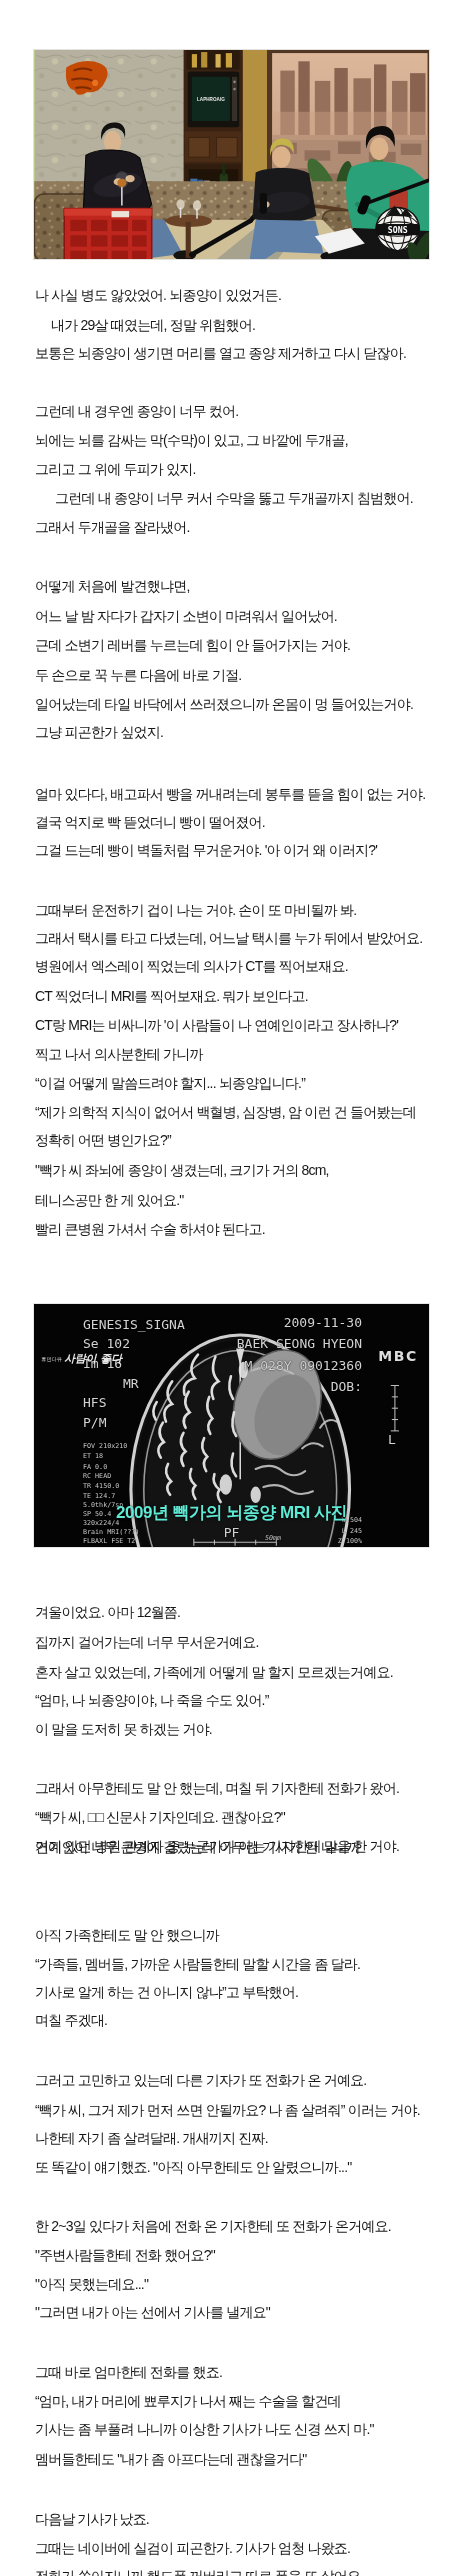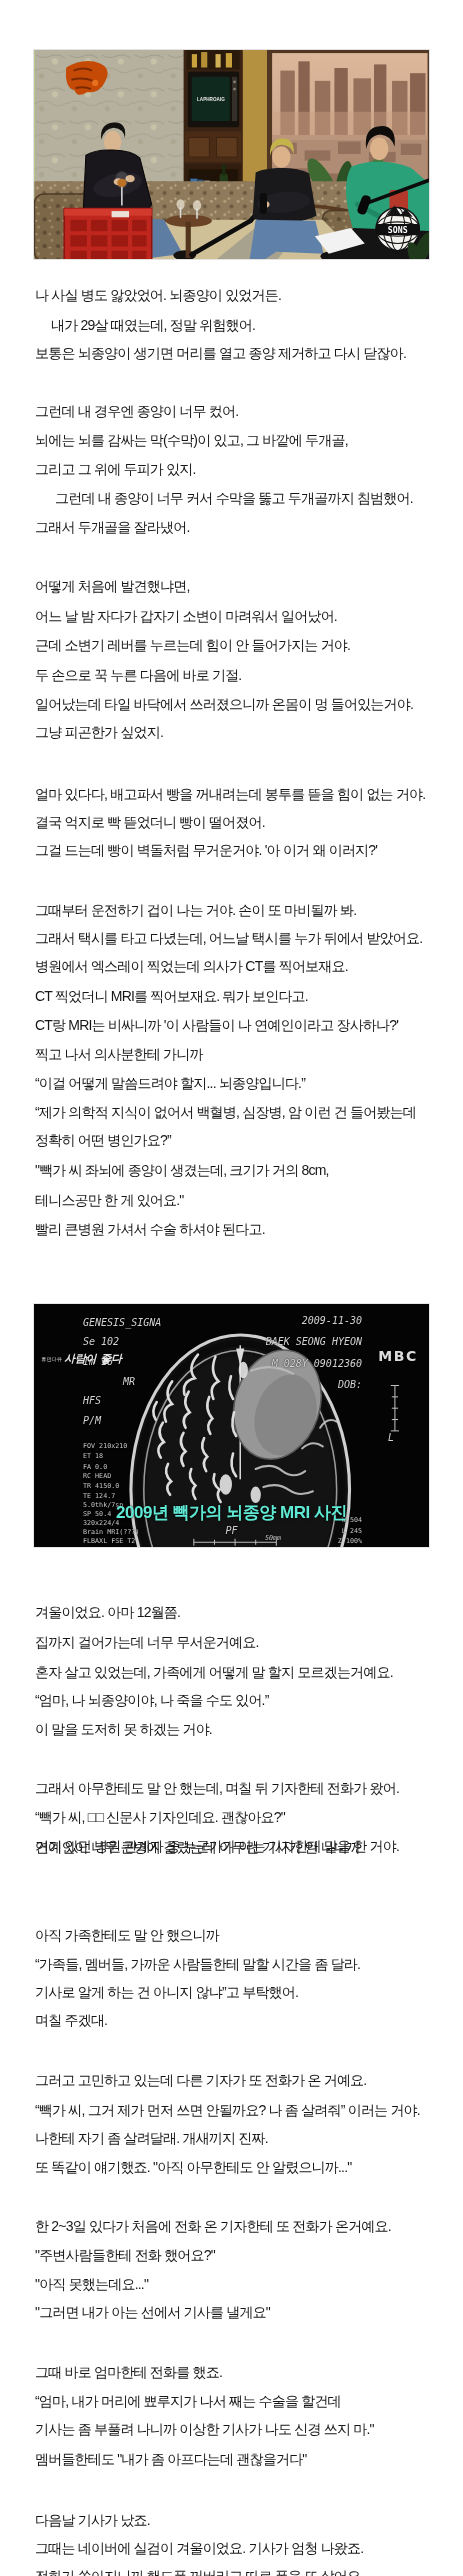--- a/index.html
+++ b/index.html
@@ -10,22 +10,22 @@
         color:#161616;white-space:nowrap;font-weight:500;line-height:1.15;}
   
   .photo{position:absolute;left:33px;top:49px;width:397px;height:211px;overflow:hidden;
          background:#bef264;border:0.5px solid #e2e2e2;box-sizing:border-box;}
   .photo svg{display:block;}
   
   .mri{position:absolute;left:33px;top:1303px;width:397px;height:245px;background:#040404;
        overflow:hidden;border:0.5px solid #e6e6e6;box-sizing:border-box;}
   .mri svg{position:absolute;left:0;top:0;}
   .ovl{position:absolute;left:0;top:0;width:100%;height:100%;}
-  .mono-lg{position:absolute;font-family:"DejaVu Sans Mono",monospace;font-size:10px;
-           color:#d2d2d2;white-space:nowrap;text-shadow:0 0 1.5px #000;font-style:italic;}
+  .mono-lg{position:absolute;font-family:"DejaVu Sans Mono",monospace;font-size:13px;
+           color:#d2d2d2;white-space:nowrap;text-shadow:0 0 1.5px #000;}
   .mono-sm{position:absolute;font-family:"DejaVu Sans Mono",monospace;font-size:6.7px;
            color:#c9c9c9;white-space:nowrap;text-shadow:0 0 1.5px #000;}
   .mri-caption{position:absolute;left:0;right:0;top:197px;text-align:center;
                font-size:17px;font-weight:bold;color:#5eead4;letter-spacing:-0.5px;
                text-shadow:0 0 3.1px rgba(0,0,0,.9);}
   .mbc{position:absolute;right:11.3px;top:44px;font-size:14px;font-weight:bold;color:#dcdcdc;
        letter-spacing:1.5px;font-family:"DejaVu Sans",sans-serif;}
   .wm{position:absolute;left:7.2px;top:48px;color:#e8e8e8;white-space:nowrap;}
   .wm-small{font-size:5.2px;vertical-align:middle;opacity:.9;}
   .wm-big{font-size:10.8px;font-weight:bold;font-style:italic;font-family:"DejaVu Serif",serif;}
@@ -294,22 +294,22 @@
       <p class="line" style="top: 2130px;">나한테 자기 좀 살려달래. 개새끼지 진짜.</p>
       <p class="line" style="top: 2159px;">또 똑같이 얘기했죠. "아직 아무한테도 안 알렸으니까..."</p>
       <p class="line" style="top: 2218px;">한 2~3일 있다가  처음에 전화 온 기자한테 또 전화가 온거예요.</p>
       <p class="line" style="top: 2247px;">"주변사람들한테 전화 했어요?"</p>
       <p class="line" style="top: 2276px;">"아직 못했는데요..."</p>
       <p class="line" style="top: 2304px;">"그러면 내가 아는 선에서 기사를 낼게요"</p>
       <p class="line" style="top: 2364px;">그때 바로 엄마한테 전화를 했죠.</p>
       <p class="line" style="top: 2393px;">“엄마, 내가 머리에 뾰루지가 나서 째는 수술을 할건데</p>
       <p class="line" style="top: 2421px;">기사는 좀 부풀려 나니까 이상한 기사가 나도 신경 쓰지 마."</p>
       <p class="line" style="top: 2451px;">멤버들한테도 "내가 좀 아프다는데 괜찮을거다"</p>
-      <p class="line" style="top: 2512px;">다음날 기사가 났죠.</p>
-      <p class="line" style="top: 2540px;">그때는 네이버에 실검이 겨울이었요. 기사가 엄청 나왔죠.</p>
+      <p class="line" style="top: 2512px; font-family: Liberation Serif, serif;">다음날 기사가 났죠.</p>
+      <p class="line" style="top: 2540px;">그때는 네이버에 실검이 피곤한가. 기사가 엄청 나왔죠.</p>
       <p class="line" style="top: 2568px;">전화가 쏟아지니까 핸드폰 꺼버리고 따로 폰을 또 샀어요.</p>
     </div>
 
   <div class="mri">
     <svg width="397" height="245" viewBox="0 0 770 475">
       <rect x="0" y="0" width="770" height="475" fill="#040404"></rect>
 
       <ellipse cx="400" cy="360" rx="212" ry="300" fill="#101010"></ellipse>
       <ellipse cx="400" cy="360" rx="212" ry="300" fill="none" stroke="#cfcfcf" stroke-width="6"></ellipse>
       <ellipse cx="400" cy="360" rx="198" ry="284" fill="none" stroke="#0a0a0a" stroke-width="13"></ellipse>

